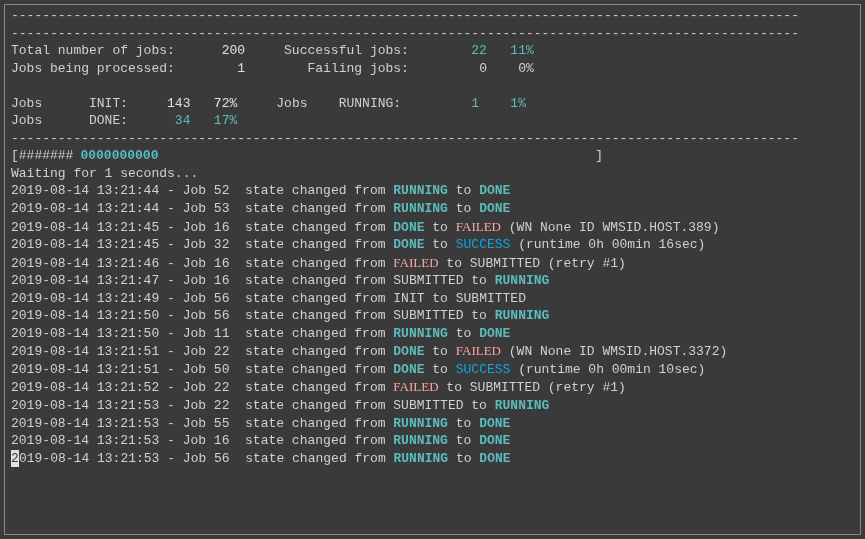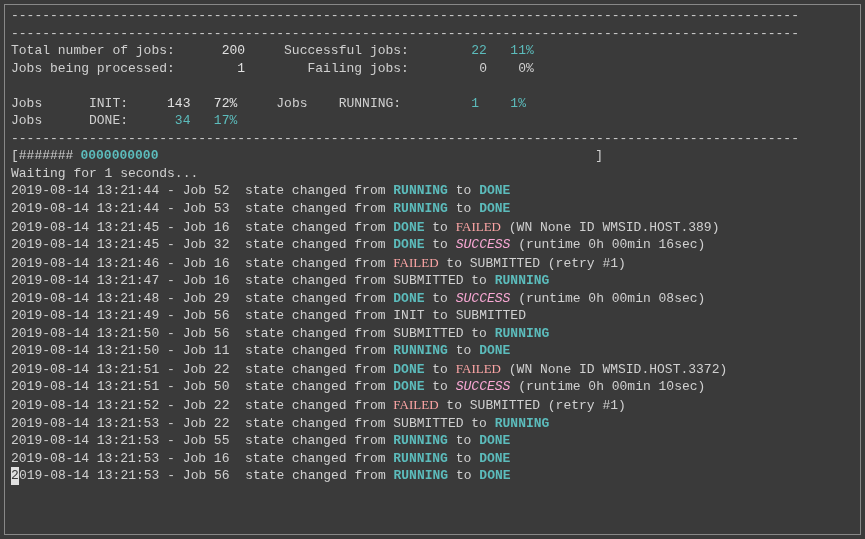--- a/index.html
+++ b/index.html
@@ -15,21 +15,21 @@
       overflow: hidden;
     }
     .terminal {
       border: 1px solid #888;
       padding: 2px 6px;
       height: 100%;
     }
     .divider { color: #d0d0d0; white-space: pre; overflow: hidden; }
     .header-line { white-space: pre; }
     .cyan { color: #5cbcbc; font-weight: bold; }
-    .green { color: #f9a8d4; font-style: italic; }
+    .green { color: #0ea5e9; }
     .red { color: #fca5a5; font-family: Liberation Serif, serif; }
     .white { color: #e0e0e0; }
     .gray { color: #d0d0d0; }
     .teal { color: #5cbcbc; }
     .progress-bar { white-space: pre; }
     .progress-hash { color: #d0d0d0; }
     .progress-zero { color: #5cbcbc; font-weight: bold; margin-left: 7px; }
     .log-line { white-space: pre; }
     .cursor {
       background: #e0e0e0;
@@ -52,21 +52,20 @@
   <div class="divider">-----------------------------------------------------------------------------------------------------</div>
   <div class="progress-bar">[<span class="progress-hash">#######</span><span class="progress-zero">0000000000</span>                                                        ]</div>
   <div>Waiting for 1 seconds...</div>
   <div id="log-container">
       <div class="log-line"><span>2019-08-14 13:21:44</span> - Job <span>52  </span>state changed from <span class="cyan">RUNNING</span> to <span class="cyan">DONE</span><span></span></div>
       <div class="log-line"><span>2019-08-14 13:21:44</span> - Job <span>53  </span>state changed from <span class="cyan">RUNNING</span> to <span class="cyan">DONE</span><span></span></div>
       <div class="log-line"><span>2019-08-14 13:21:45</span> - Job <span>16  </span>state changed from <span class="cyan">DONE</span> to <span class="red">FAILED</span><span> (WN None ID WMSID.HOST.389)</span></div>
       <div class="log-line"><span>2019-08-14 13:21:45</span> - Job <span>32  </span>state changed from <span class="cyan">DONE</span> to <span class="green">SUCCESS</span><span> (runtime 0h 00min 16sec)</span></div>
       <div class="log-line"><span>2019-08-14 13:21:46</span> - Job <span>16  </span>state changed from <span class="red">FAILED</span> to <span class="gray">SUBMITTED</span><span> (retry #1)</span></div>
       <div class="log-line"><span>2019-08-14 13:21:47</span> - Job <span>16  </span>state changed from <span class="gray">SUBMITTED</span> to <span class="cyan">RUNNING</span><span></span></div>
-      <div class="log-line"><span>2019-08-14 13:21:48</span> - Job <span>29  </span>state changed from <span class="cyan">DONE</span> to <span class="green">SUCCESS</span><span> (runtime 0h 00min 08sec)</span></div>
       <div class="log-line"><span>2019-08-14 13:21:49</span> - Job <span>56  </span>state changed from <span class="gray">INIT</span> to <span class="gray">SUBMITTED</span><span></span></div>
       <div class="log-line"><span>2019-08-14 13:21:50</span> - Job <span>56  </span>state changed from <span class="gray">SUBMITTED</span> to <span class="cyan">RUNNING</span><span></span></div>
       <div class="log-line"><span>2019-08-14 13:21:50</span> - Job <span>11  </span>state changed from <span class="cyan">RUNNING</span> to <span class="cyan">DONE</span><span></span></div>
       <div class="log-line"><span>2019-08-14 13:21:51</span> - Job <span>22  </span>state changed from <span class="cyan">DONE</span> to <span class="red">FAILED</span><span> (WN None ID WMSID.HOST.3372)</span></div>
       <div class="log-line"><span>2019-08-14 13:21:51</span> - Job <span>50  </span>state changed from <span class="cyan">DONE</span> to <span class="green">SUCCESS</span><span> (runtime 0h 00min 10sec)</span></div>
       <div class="log-line"><span>2019-08-14 13:21:52</span> - Job <span>22  </span>state changed from <span class="red">FAILED</span> to <span class="gray">SUBMITTED</span><span> (retry #1)</span></div>
       <div class="log-line"><span>2019-08-14 13:21:53</span> - Job <span>22  </span>state changed from <span class="gray">SUBMITTED</span> to <span class="cyan">RUNNING</span><span></span></div>
       <div class="log-line"><span>2019-08-14 13:21:53</span> - Job <span>55  </span>state changed from <span class="cyan">RUNNING</span> to <span class="cyan">DONE</span><span></span></div>
       <div class="log-line"><span>2019-08-14 13:21:53</span> - Job <span>16  </span>state changed from <span class="cyan">RUNNING</span> to <span class="cyan">DONE</span><span></span></div>
       <div class="log-line"><span class="cursor">2</span><span>019-08-14 13:21:53</span> - Job <span>56  </span>state changed from <span class="cyan">RUNNING</span> to <span class="cyan">DONE</span><span></span></div>

